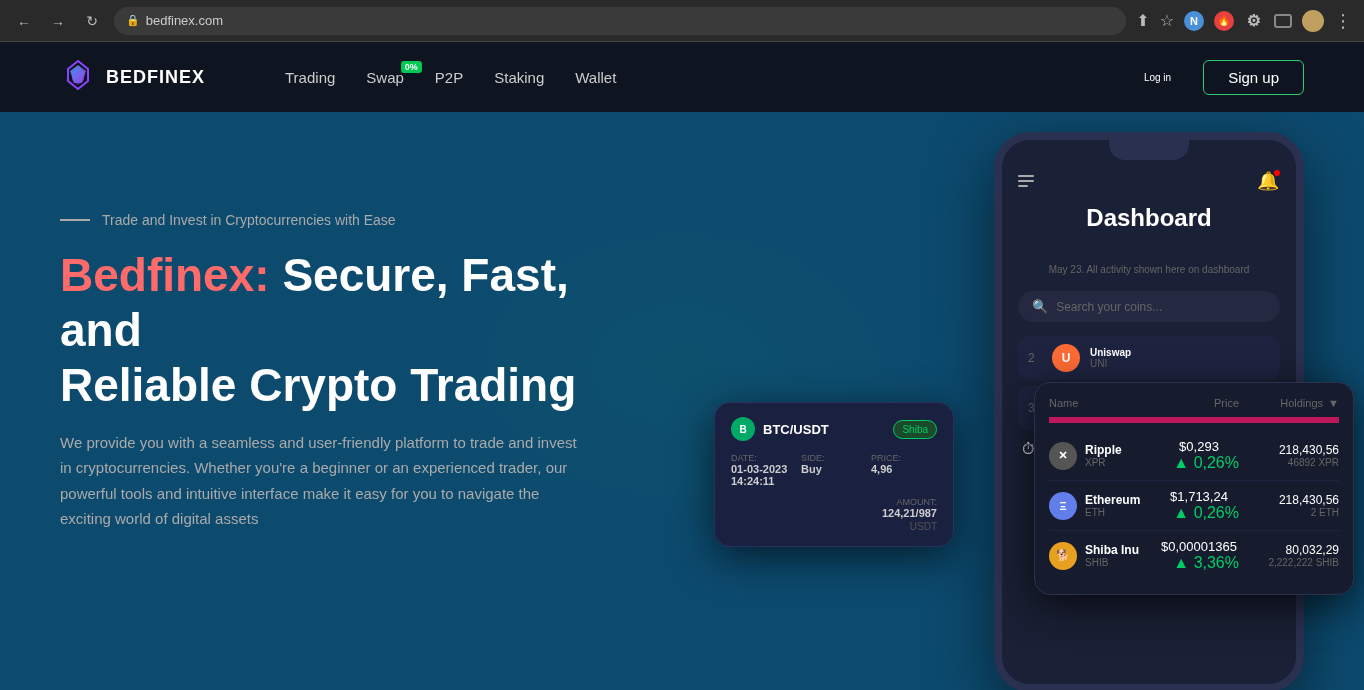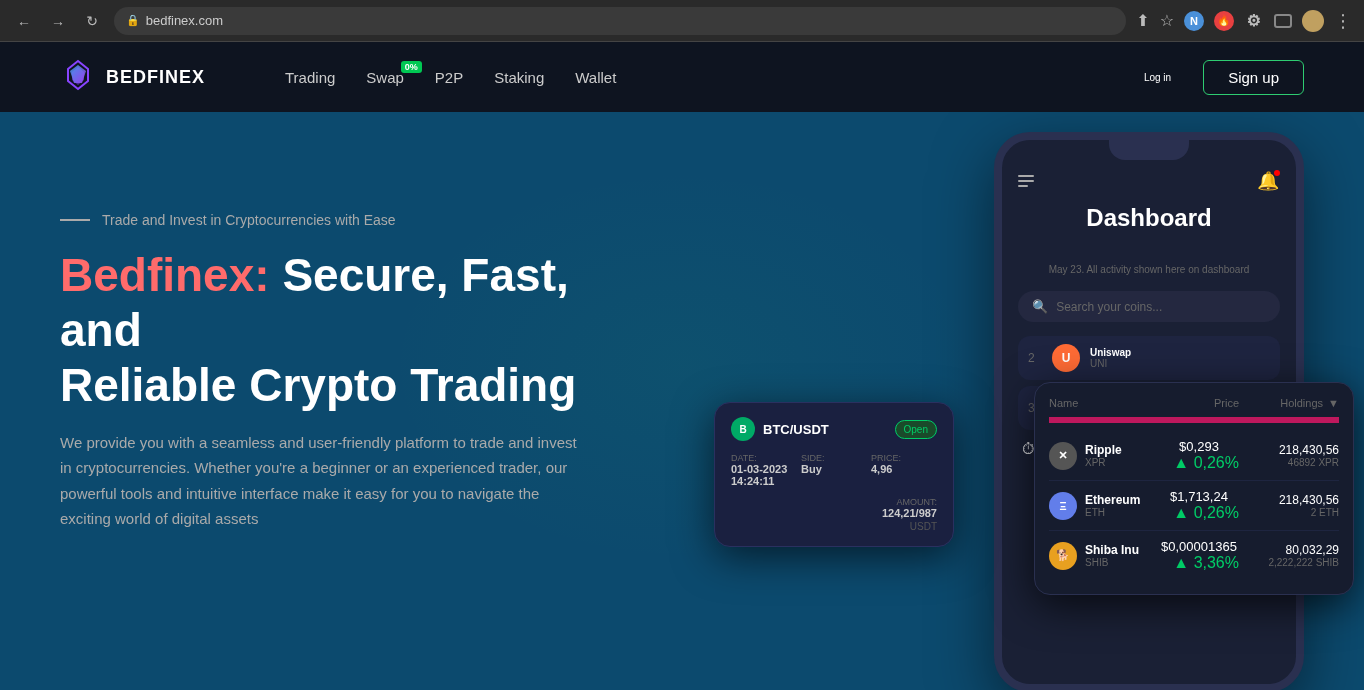--- a/index.html
+++ b/index.html
@@ -555,21 +555,21 @@
 
         </div>
       </div>
 
       <div class="trade-card">
         <div class="trade-card-header">
           <div class="trade-pair">
             <div class="trade-coin-logo">B</div>
             <span class="trade-pair-name">BTC/USDT</span>
           </div>
-          <div class="trade-open-badge">Open</div>
+          <div class="trade-open-badge">Shiba</div>
         </div>
         <div class="trade-details">
           <div>
             <div class="trade-detail-label">DATE:</div>
             <div class="trade-detail-value">01-03-2023 14:24:11</div>
           </div>
           <div>
             <div class="trade-detail-label">SIDE:</div>
             <div class="trade-detail-value">Buy</div>
           </div>

